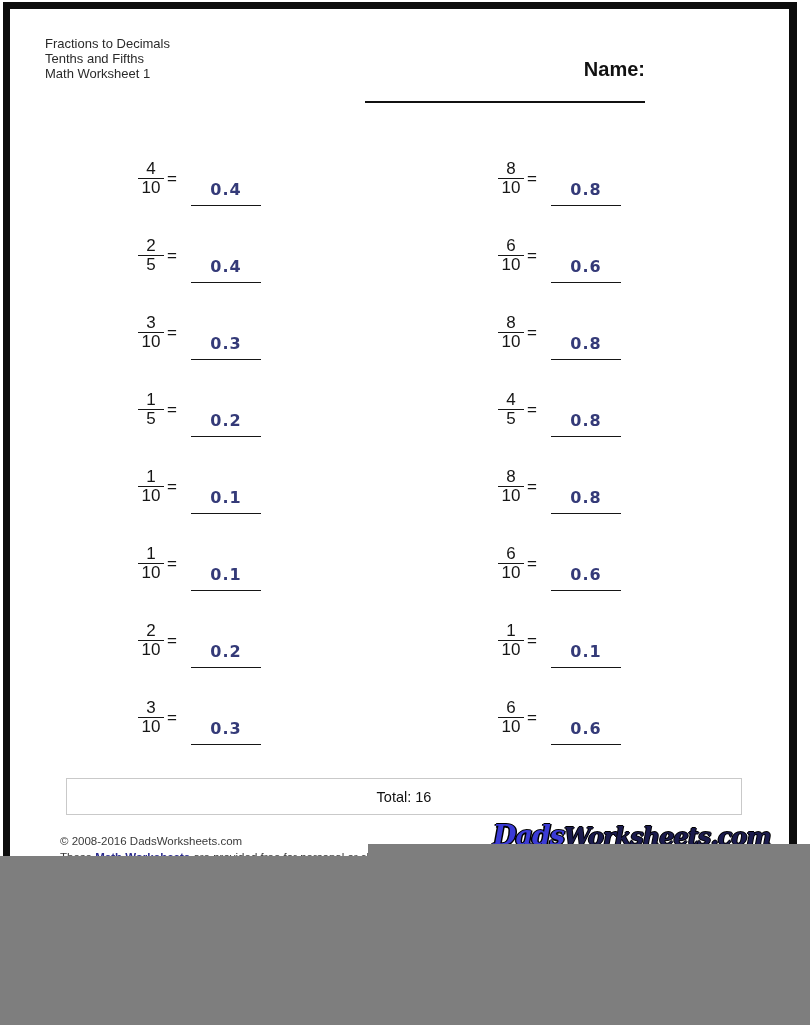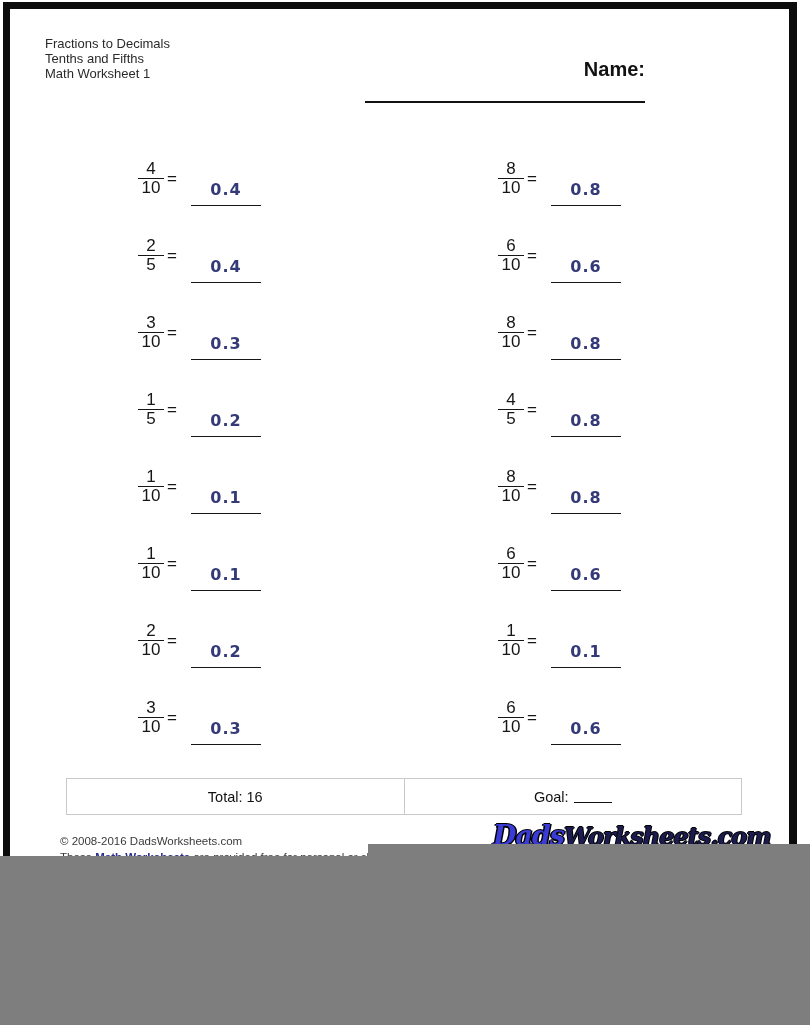--- a/index.html
+++ b/index.html
@@ -270,24 +270,20 @@
       </span>
     <span class="eq">=</span>
     <span class="ans-slot"><span class="ans-text">0.6</span></span>
   </div>
 </div>
 
 <div class="summary">
   <div class="cell">
     <span>Total: 16</span>
   </div>
-  <div class="cell">
-    <span>Goal:</span>
-      <span class="blank"></span>
-  </div>
 </div>
 
 <div class="copyright">© 2008-2016 DadsWorksheets.com</div>
 
 <div class="note-line">
   <span>These </span><span class="note-link">Math Worksheets</span><span> are provided free for personal or classroom</span>
 </div>
 
 <div class="logo">
   <span class="dads">Dads</span><span class="rest">Worksheets.com</span>

